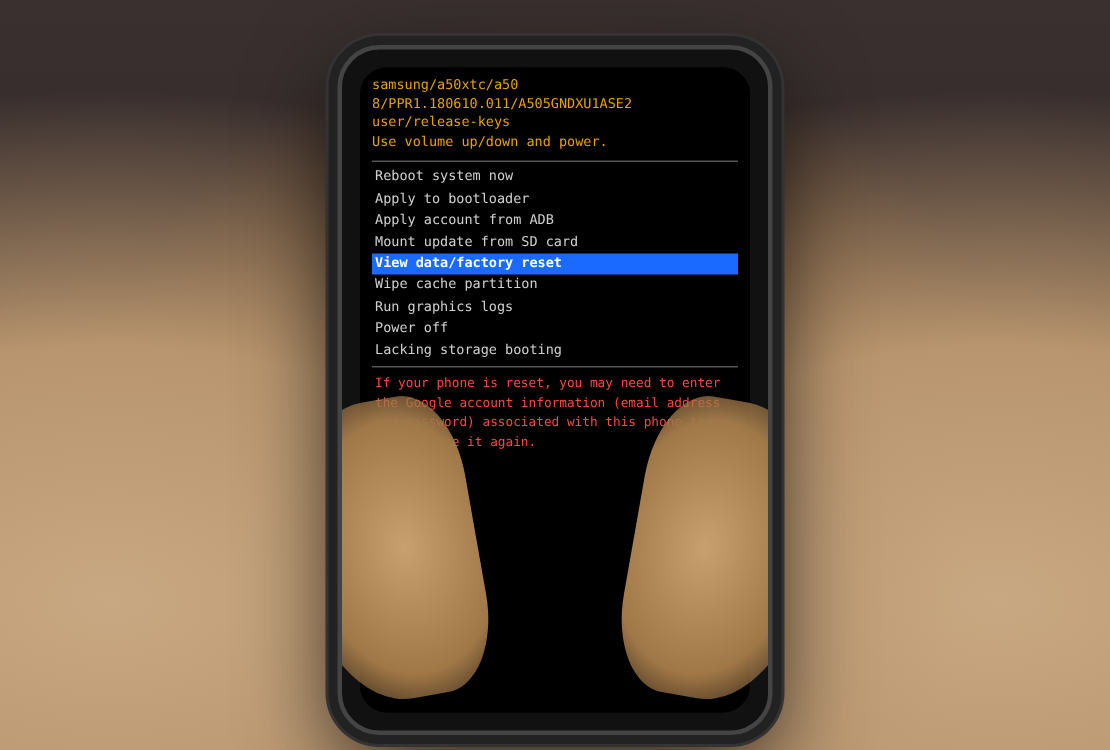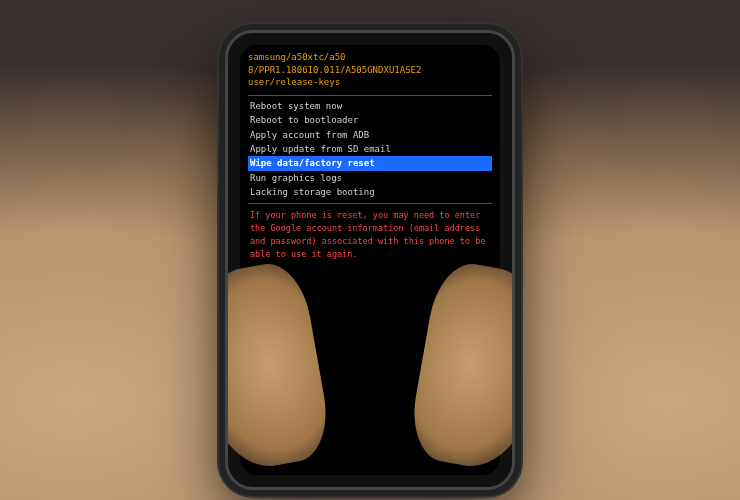--- a/index.html
+++ b/index.html
@@ -189,31 +189,34 @@
     <div class="btn-left2"></div>
     <div class="btn-right"></div>
 
     <div class="phone-inner">
       <div class="screen">
 
         <div class="header-info">
           <div class="header-line">samsung/a50xtc/a50</div>
           <div class="header-line">8/PPR1.180610.011/A505GNDXU1ASE2</div>
           <div class="header-line">user/release-keys</div>
+          <div class="header-line">Use volume up/down and power.</div>
         </div>
 
         <div class="divider"></div>
 
         <div class="menu-items">
           <div class="menu-item">Reboot system now</div>
-          <div class="menu-item">Reboot to bootloader</div>
+          <div class="menu-item">Apply to bootloader</div>
           <div class="menu-item">Apply account from ADB</div>
-          <div class="menu-item">Apply update from SD email</div>
-          <div class="menu-item selected">Wipe data/factory reset</div>
+          <div class="menu-item">Mount update from SD card</div>
+          <div class="menu-item selected">View data/factory reset</div>
+          <div class="menu-item">Wipe cache partition</div>
           <div class="menu-item">Run graphics logs</div>
+          <div class="menu-item">Power off</div>
           <div class="menu-item">Lacking storage booting</div>
         </div>
 
         <div class="divider2"></div>
 
         <div class="warning-text">If your phone is reset, you may need to enter the Google account information (email address and password) associated with this phone to be able to use it again.</div>
 
       </div>
     </div>
 

